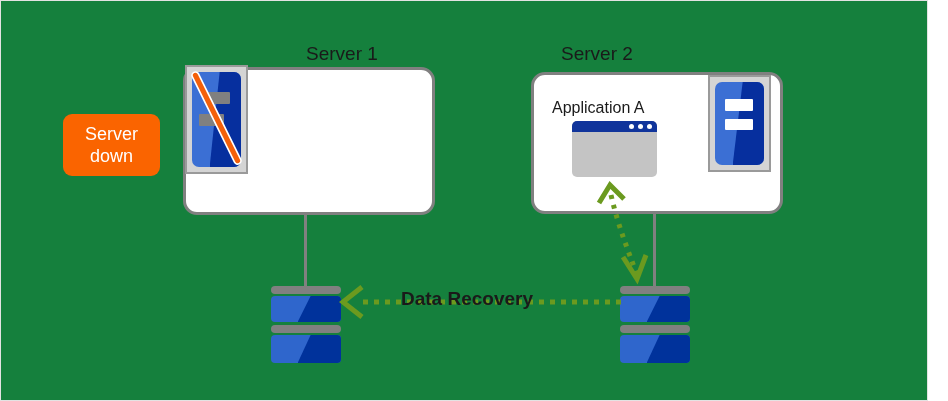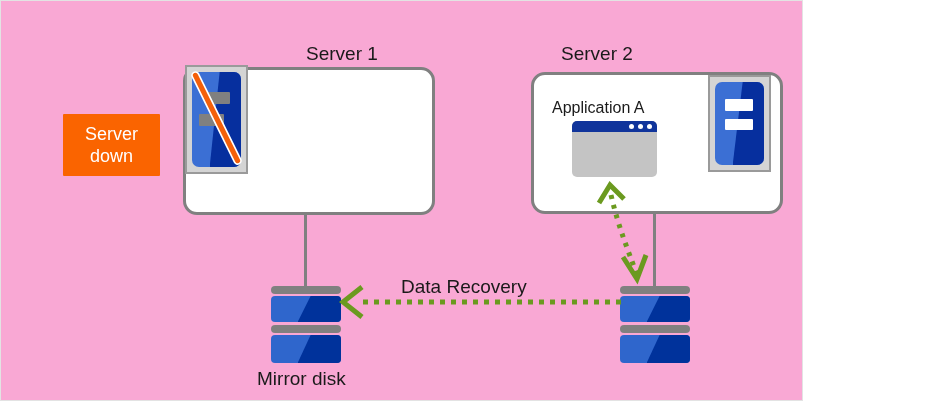--- a/index.html
+++ b/index.html
@@ -6,23 +6,23 @@
   html, body {
     margin: 0;
     padding: 0;
     background: #ffffff;
   }
   body {
     font-family: "Liberation Sans", sans-serif;
   }
   #canvas {
     position: relative;
-    width: 803px;
+    width: 928px;
     height: 401px;
-    background: #f9a8d4;
+    background: #15803d;
     border: 1px solid #e3e3e3;
     box-sizing: border-box;
     overflow: hidden;
   }
   .abs { position: absolute; }
 
   
   .caption {
     font-size: 19px;
     color: #1a1a1a;
@@ -51,21 +51,21 @@
   
   .server-box {
     border: 3px solid #808080;
     border-radius: 14px;
     background: #ffffff;
     box-sizing: border-box;
   }
 
   
   .status-badge {
-    border-radius: 1px;
+    border-radius: 9px;
     color: #ffffff;
     font-size: 18px;
     line-height: 22px;
     text-align: center;
     display: flex;
     flex-direction: column;
     align-items: center;
     justify-content: center;
     box-sizing: border-box;
   }
@@ -203,39 +203,38 @@
     <div class="disk-plate" style="width:70px; height:8px;"></div>
     <div class="disk-block" style="margin-top:2px; width:70px; height:26px;">
         <div class="shade"></div>
       </div>
     <div class="disk-plate" style="margin-top:3px; width:70px; height:8px;"></div>
     <div class="disk-block" style="margin-top:2px; width:70px; height:28px;">
         <div class="shade"></div>
       </div>
   </div>
 
-  <div class="abs disk-label" style="left:256px; top:368px;">Mirror disk</div>
 
   <div class="abs disk" style="left:619px; top:285px; width:70px; height:78px;">
     <div class="disk-plate" style="width:70px; height:8px;"></div>
     <div class="disk-block" style="margin-top:2px; width:70px; height:26px;">
         <div class="shade"></div>
       </div>
     <div class="disk-plate" style="margin-top:3px; width:70px; height:8px;"></div>
     <div class="disk-block" style="margin-top:2px; width:70px; height:28px;">
         <div class="shade"></div>
       </div>
   </div>
 
   <svg class="abs" style="left:336px; top:280px;" width="290" height="42">
     <line x1="284" y1="21" x2="22" y2="21" stroke="#6b9a1f" stroke-width="5" stroke-dasharray="5 6" stroke-linecap="butt"></line>
     <polyline points="25,6 6,21 25,36" fill="none" stroke="#6b9a1f" stroke-width="5" stroke-linejoin="miter" stroke-linecap="butt"></polyline>
   </svg>
 
-  <div class="abs link-label" style="left:400px; top:276px;">Data Recovery</div>
+  <div class="abs link-label" style="left:400px; top:288px;font-weight:bold;">Data Recovery</div>
 
   <svg class="abs" style="left:592px; top:176px;" width="60" height="110">
     <path d="M 18 18 C 26 52, 34 70, 44 98" fill="none" stroke="#6b9a1f" stroke-width="5" stroke-dasharray="4 6" stroke-linecap="butt"></path>
     <polyline points="6,26 17,8 31,22" fill="none" stroke="#6b9a1f" stroke-width="5" stroke-linejoin="miter" stroke-linecap="butt"></polyline>
     <polyline points="30,80 44,102 53,78" fill="none" stroke="#6b9a1f" stroke-width="5" stroke-linejoin="miter" stroke-linecap="butt"></polyline>
   </svg>
 
 </div>
 
 </body></html>

